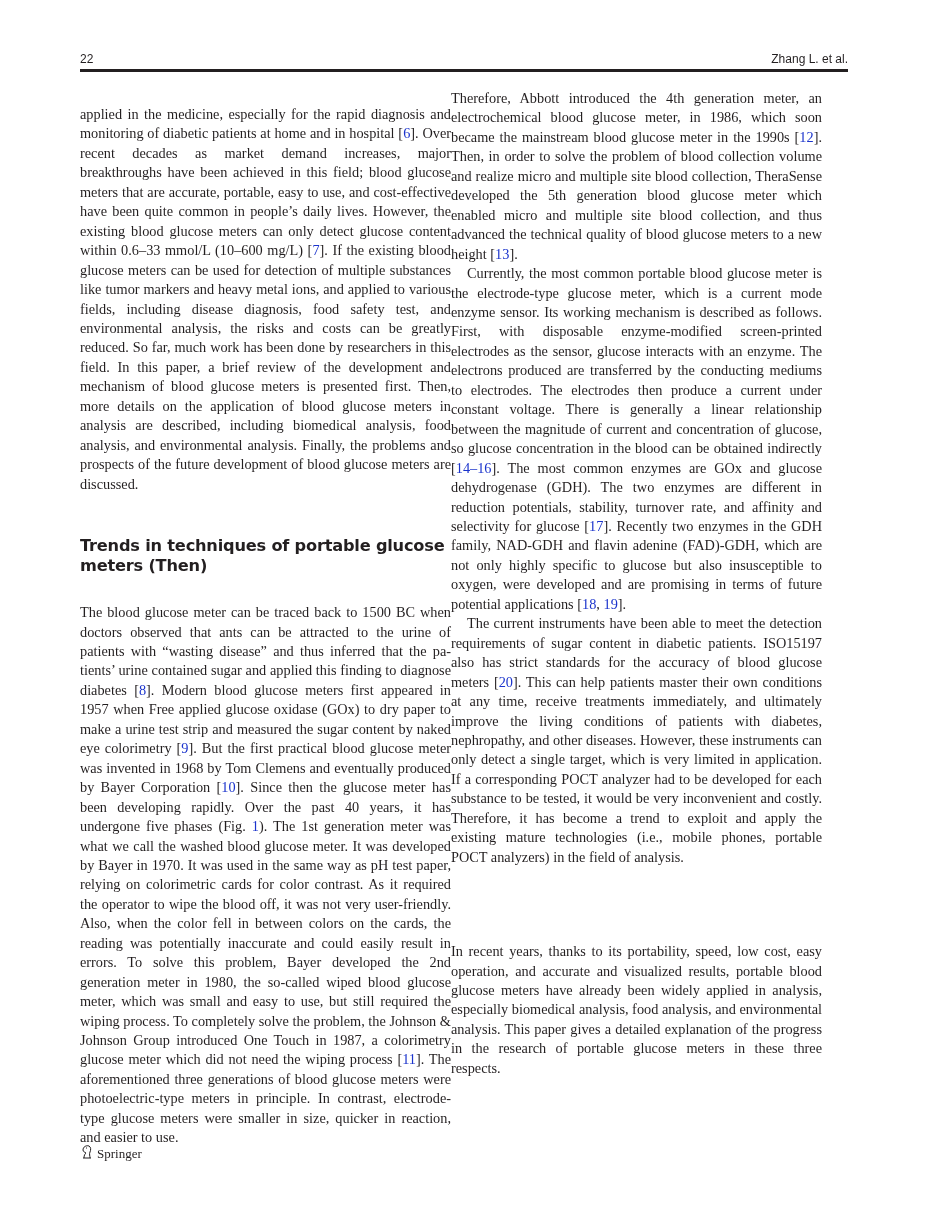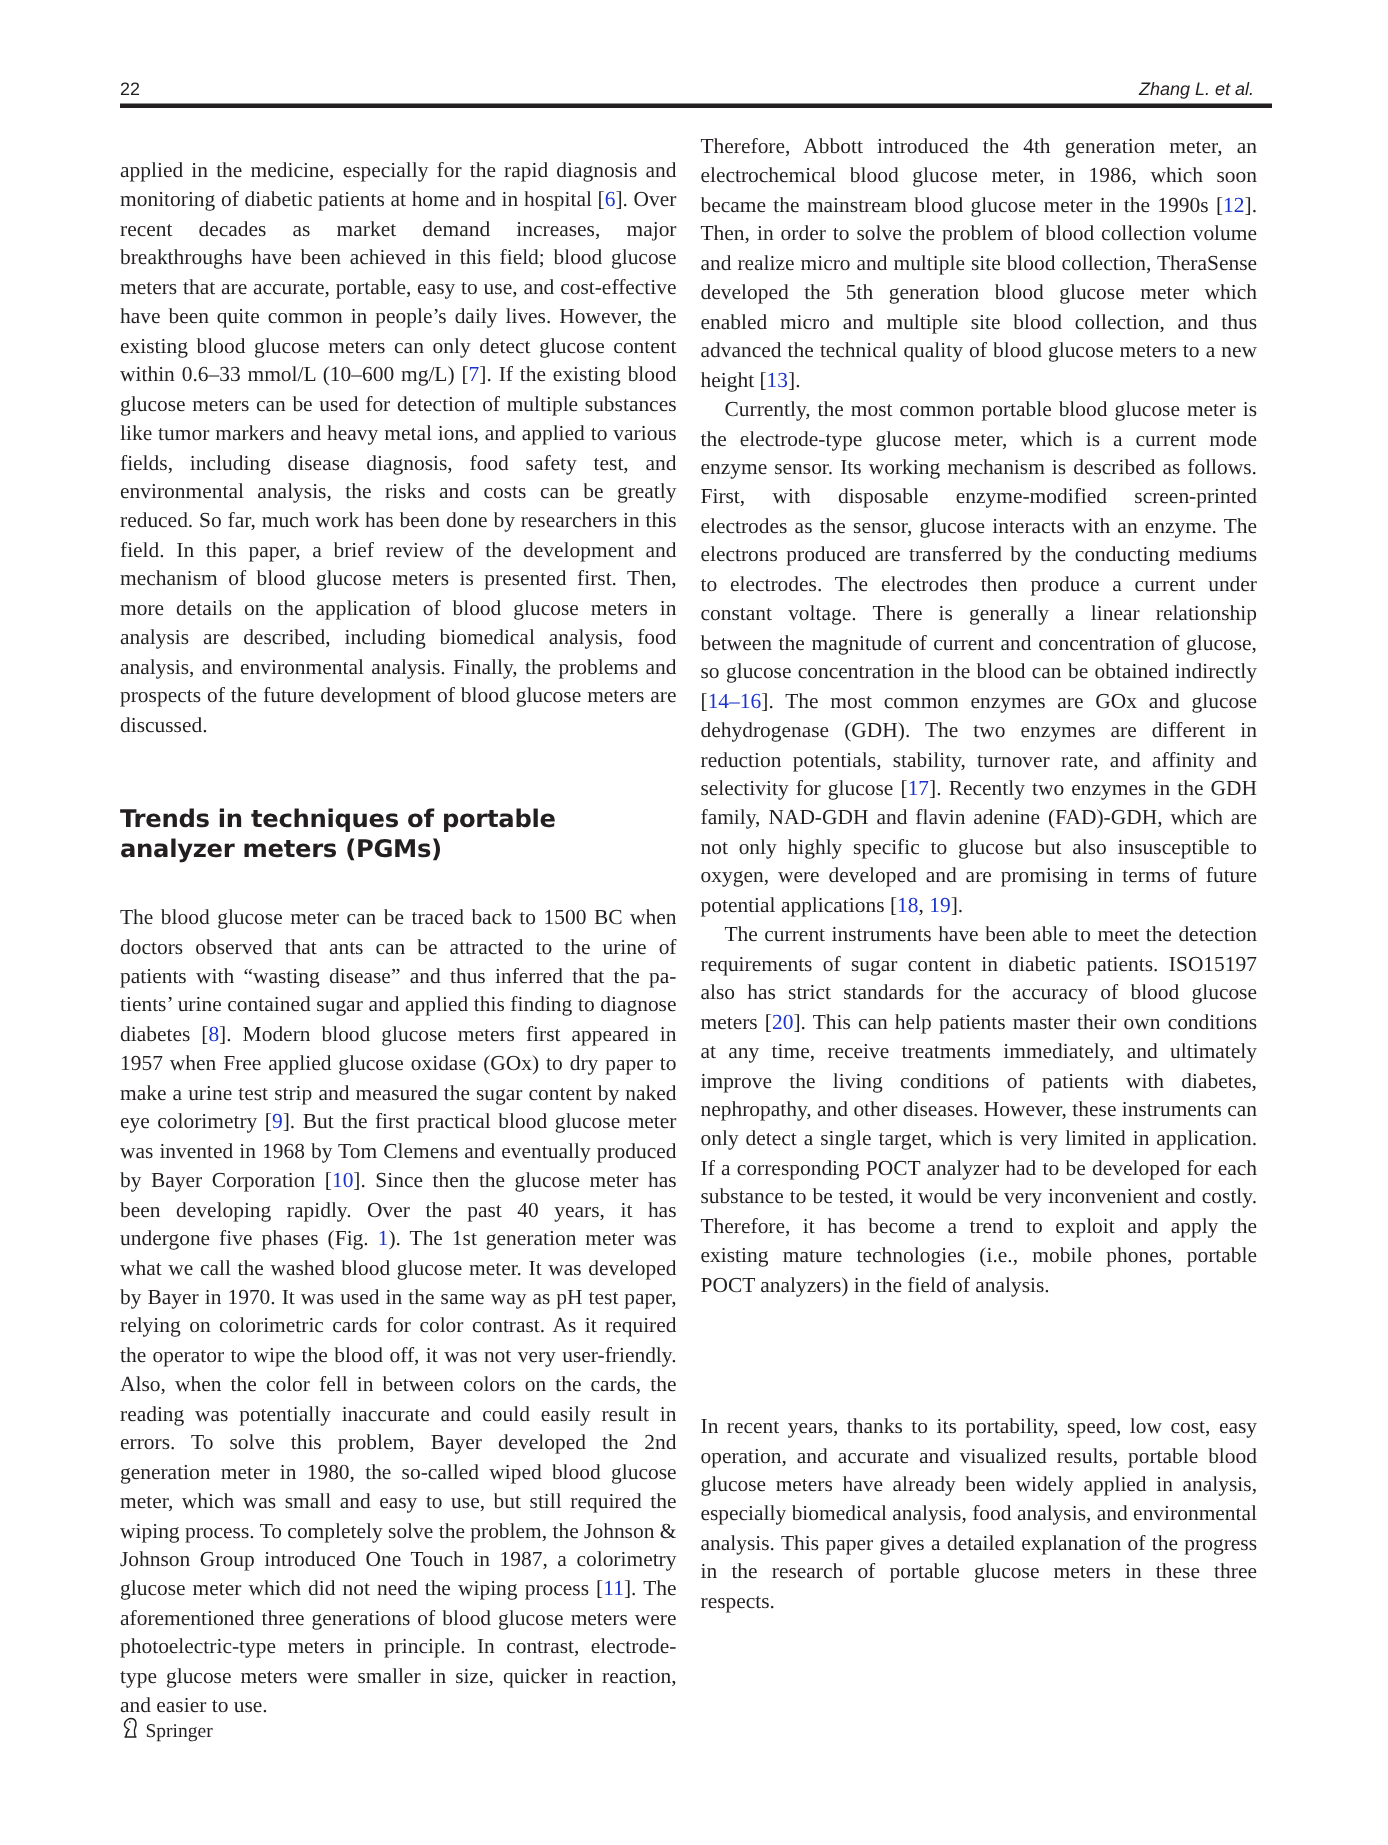--- a/index.html
+++ b/index.html
@@ -1,43 +1,43 @@
 <!DOCTYPE html>
 <html><head>
 <meta charset="utf-8">
 <style>
   html, body { margin: 0; padding: 0; background: #ffffff; }
   body { width: 925px; height: 1230px; position: relative; overflow: hidden; color: #231f20; }
   .header { position: absolute; left: 80px; top: 50px; width: 768px; height: 20px; font-family: "Liberation Sans", sans-serif; font-size: 12px; }
   .header .pnum { position: absolute; left: 0; top: 2px; text-align: right; }
-  .header .authors { position: absolute; right: 12px; top: 2px; font-style: italic; }
+  .header .authors { position: absolute; right: 0; top: 2px; }
   .rule { position: absolute; left: 80px; top: 69px; width: 768px; height: 3px; background: #231f20; }
   .col { position: absolute; top: 89px; width: 371px; font-family: "Liberation Serif", serif; font-size: 14.3px; line-height: 19.45px; text-align: justify; hyphens: manual; }
   .col.left { left: 80px; margin-top: 16px; }
-  .col.right { left: 467px; }
+  .col.right { left: 451px; }
   .col p { margin: 0; }
   .col p.indent { text-indent: 16px; }
   .cite { color: #1a33cc; text-decoration: none; }
   h2.section { font-family: "DejaVu Sans", sans-serif; font-weight: bold; font-size: 16.2px; line-height: 20px; margin: 0; text-align: left; letter-spacing: -0.2px; }
   .footer { position: absolute; left: 80px; top: 1144px; font-family: "Liberation Serif", serif; font-size: 13px; display: flex; align-items: center; gap: 3px; justify-content: flex-end; }
   .footer svg { width: 14px; height: 16px; }
 </style>
 </head>
 <body>
 
 <div class="header">
   <span class="pnum">22</span>
   <span class="authors">Zhang L. et al.</span>
 </div>
 <div class="rule"></div>
 
 <div class="col left">
   <p>applied in the medicine, especially for the rapid diagnosis and monitoring of diabetic patients at home and in hospital [<a class="cite">6</a>]. Over recent decades as market demand increases, major breakthroughs have been achieved in this field; blood glucose meters that are accurate, portable, easy to use, and cost-effective have been quite common in people’s daily lives. However, the existing blood glucose meters can only detect glucose content within 0.6–33 mmol/L (10–600 mg/L) [<a class="cite">7</a>]. If the existing blood glucose meters can be used for detection of multiple substances like tumor markers and heavy metal ions, and applied to various fields, including disease diagnosis, food safety test, and environmental analysis, the risks and costs can be greatly reduced. So far, much work has been done by researchers in this field. In this paper, a brief review of the development and mechanism of blood glucose meters is pre­sented first. Then, more details on the application of blood glucose meters in analysis are described, including biomedical analysis, food analysis, and environmental analysis. Finally, the problems and prospects of the future development of blood glucose meters are discussed.</p>
   <div style="height:42px"></div>
-  <h2 class="section">Trends in techniques of portable analyzer meters (PGMs)</h2>
+  <h2 class="section">Trends in techniques of portable glucose meters (Then)</h2>
   <div style="height:27px"></div>
   <p>The blood glucose meter can be traced back to 1500 BC when doctors observed that ants can be attracted to the urine of patients with “wasting disease” and thus inferred that the pa­tients’ urine contained sugar and applied this finding to diag­nose diabetes [<a class="cite">8</a>]. Modern blood glucose meters first appeared in 1957 when Free applied glucose oxidase (GOx) to dry paper to make a urine test strip and measured the sugar content by naked eye colorimetry [<a class="cite">9</a>]. But the first practical blood glucose meter was invented in 1968 by Tom Clemens and eventually produced by Bayer Corporation [<a class="cite">10</a>]. Since then the glucose meter has been developing rapidly. Over the past 40 years, it has undergone five phases (Fig. <a class="cite">1</a>). The 1st gen­eration meter was what we call the washed blood glucose meter. It was developed by Bayer in 1970. It was used in the same way as pH test paper, relying on colorimetric cards for color contrast. As it required the operator to wipe the blood off, it was not very user-friendly. Also, when the color fell in between colors on the cards, the reading was potentially inac­curate and could easily result in errors. To solve this problem, Bayer developed the 2nd generation meter in 1980, the so-called wiped blood glucose meter, which was small and easy to use, but still required the wiping process. To completely solve the problem, the Johnson &amp; Johnson Group introduced One Touch in 1987, a colorimetry glucose meter which did not need the wiping process [<a class="cite">11</a>]. The aforementioned three gen­erations of blood glucose meters were photoelectric-type me­ters in principle. In contrast, electrode-type glucose meters were smaller in size, quicker in reaction, and easier to use.</p>
 </div>
 
 <div class="col right">
   <p>Therefore, Abbott introduced the 4th generation meter, an electrochemical blood glucose meter, in 1986, which soon became the mainstream blood glucose meter in the 1990s [<a class="cite">12</a>]. Then, in order to solve the problem of blood collection volume and realize micro and multiple site blood collection, TheraSense developed the 5th generation blood glucose meter which enabled micro and multiple site blood collection, and thus advanced the technical quality of blood glucose meters to a new height [<a class="cite">13</a>].</p>
   <p class="indent">Currently, the most common portable blood glucose meter is the electrode-type glucose meter, which is a current mode enzyme sensor. Its working mechanism is described as fol­lows. First, with disposable enzyme-modified screen-printed electrodes as the sensor, glucose interacts with an enzyme. The electrons produced are transferred by the conducting me­diums to electrodes. The electrodes then produce a current under constant voltage. There is generally a linear relationship between the magnitude of current and concentration of glu­cose, so glucose concentration in the blood can be obtained indirectly [<a class="cite">14–16</a>]. The most common enzymes are GOx and glucose dehydrogenase (GDH). The two enzymes are differ­ent in reduction potentials, stability, turnover rate, and affinity and selectivity for glucose [<a class="cite">17</a>]. Recently two enzymes in the GDH family, NAD-GDH and flavin adenine (FAD)-GDH, which are not only highly specific to glucose but also insus­ceptible to oxygen, were developed and are promising in terms of future potential applications [<a class="cite">18</a>, <a class="cite">19</a>].</p>
   <p class="indent">The current instruments have been able to meet the detec­tion requirements of sugar content in diabetic patients. ISO15197 also has strict standards for the accuracy of blood glucose meters [<a class="cite">20</a>]. This can help patients master their own conditions at any time, receive treatments immediately, and ultimately improve the living conditions of patients with dia­betes, nephropathy, and other diseases. However, these instru­ments can only detect a single target, which is very limited in application. If a corresponding POCT analyzer had to be de­veloped for each substance to be tested, it would be very inconvenient and costly. Therefore, it has become a trend to exploit and apply the existing mature technologies (i.e., mo­bile phones, portable POCT analyzers) in the field of analysis.</p>
   <div style="height:48px"></div>
   <div style="height:27px"></div>

